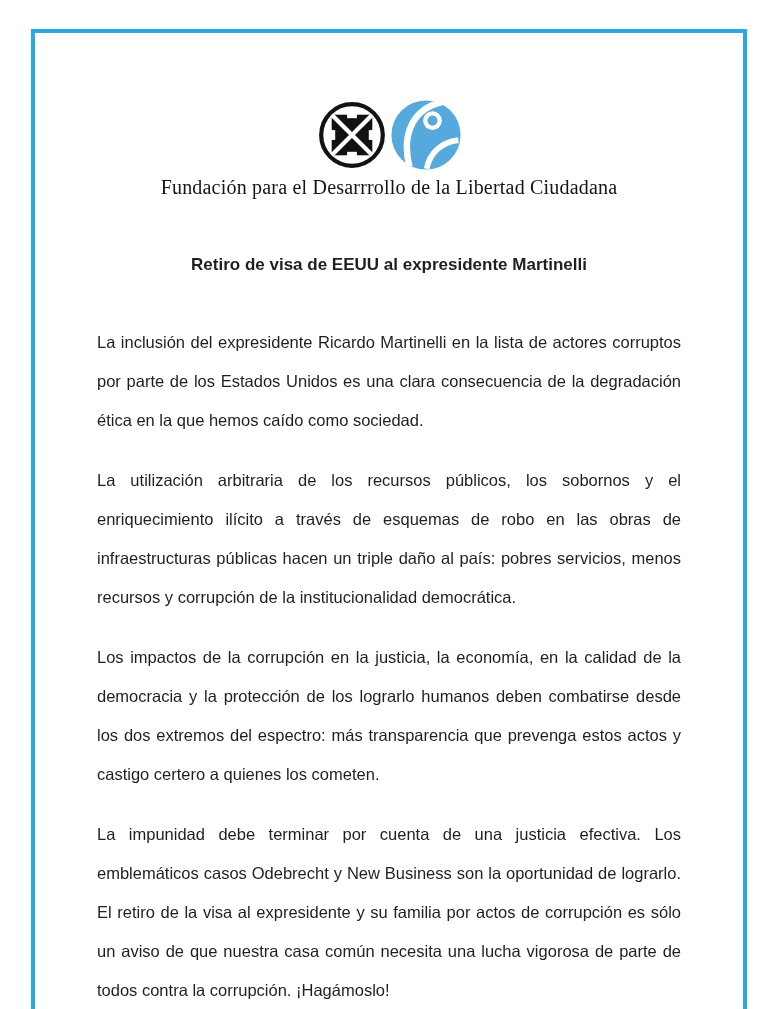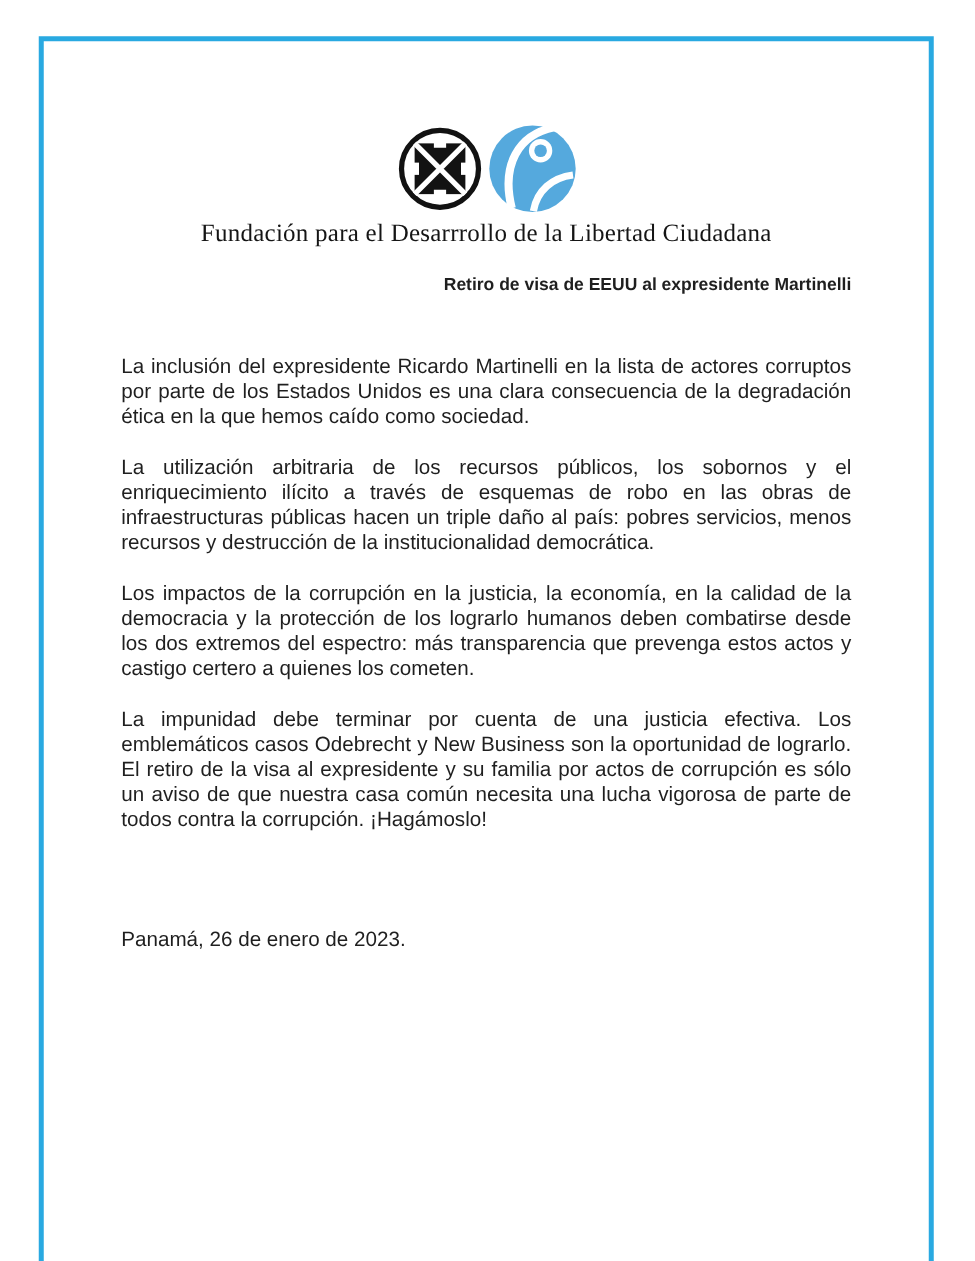--- a/index.html
+++ b/index.html
@@ -52,30 +52,30 @@
   .chapter {
     margin-top: 5px;
     text-align: center;
     font-family: "Liberation Serif", "DejaVu Serif", serif;
     font-weight: bold;
     font-size: 19px;
     color: var(--chapter-blue, #2EA3DC);
     white-space: nowrap;
   }
   .title {
-    margin: 20px 0 0 0;
-    text-align: right;
-    font-size: 14px;
+    margin: 56px 0 0 0;
+    text-align: center;
+    font-size: 17px;
     font-weight: bold;
     color: var(--ink, #1F1F1F);
   }
   .body-text {
     margin-top: 48px;
     font-size: 16.5px;
-    line-height: 20px;
+    line-height: 39px;
     text-align: justify;
   }
   .body-text p { margin: 0 0 21px 0; }
   .dateline {
     margin-top: 73px;
     font-size: 16.5px;
     line-height: 27px;
     text-align: left;
   }
 </style>
@@ -113,21 +113,21 @@
       </div>
 
       <div class="org-name">Fundación para el Desarrrollo de la Libertad Ciudadana</div>
 
     </header>
 
     <h1 class="title">Retiro de visa de EEUU al expresidente Martinelli</h1>
 
     <section class="body-text">
       <p>La inclusión del expresidente Ricardo Martinelli en la lista de actores corruptos por parte de los Estados Unidos es una clara consecuencia de la degradación ética en la que hemos caído como sociedad.</p>
-      <p>La utilización arbitraria de los recursos públicos, los sobornos y el enriquecimiento ilícito a través de esquemas de robo en las obras de infraestructuras públicas hacen un triple daño al país: pobres servicios, menos recursos y destrucción de la institucionalidad democrática.</p>
+      <p>La utilización arbitraria de los recursos públicos, los sobornos y el enriquecimiento ilícito a través de esquemas de robo en las obras de infraestructuras públicas hacen un triple daño al país: pobres servicios, menos recursos y corrupción de la institucionalidad democrática.</p>
       <p>Los impactos de la corrupción en la justicia, la economía, en la calidad de la democracia y la protección de los lograrlo humanos deben combatirse desde los dos extremos del espectro: más transparencia que prevenga estos actos y castigo certero a quienes los cometen.</p>
       <p>La impunidad debe terminar por cuenta de una justicia efectiva. Los emblemáticos casos Odebrecht y New Business son la oportunidad de lograrlo. El retiro de la visa al expresidente y su familia por actos de corrupción es sólo un aviso de que nuestra casa común necesita una lucha vigorosa de parte de todos contra la corrupción. ¡Hagámoslo!</p>
     </section>
 
     <div class="dateline">Panamá, 26 de enero de 2023.</div>
 
   </div>
 </div>
 
 </body></html>

